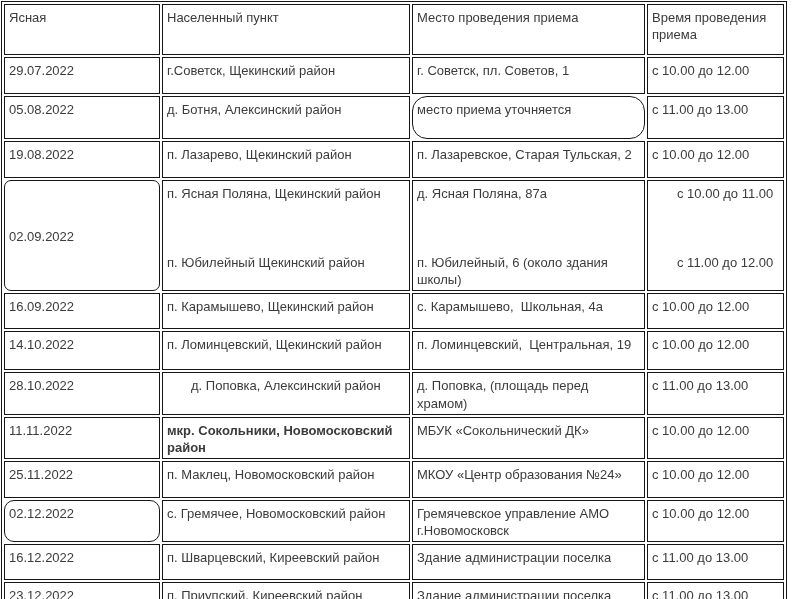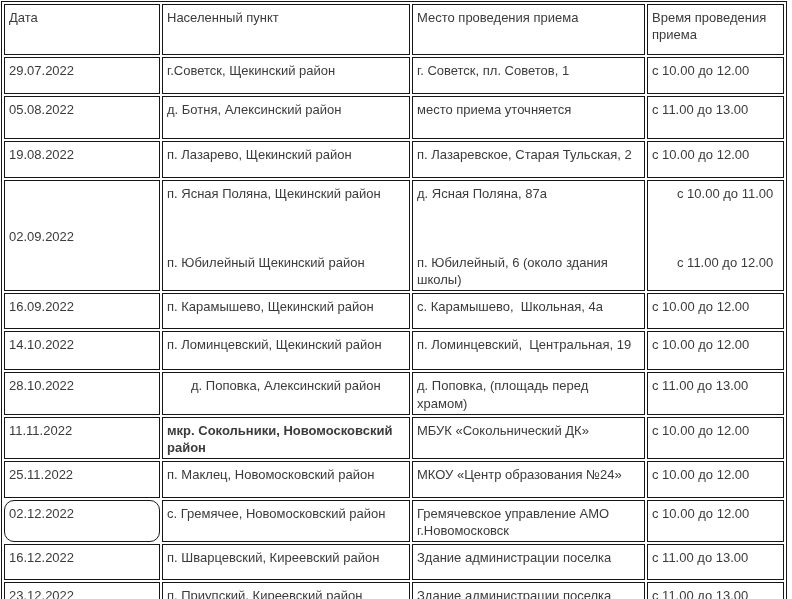--- a/index.html
+++ b/index.html
@@ -29,38 +29,38 @@
     box-sizing: border-box;
     border: 1px solid #161616;
     vertical-align: top;
     text-align: left;
     font-weight: normal;
     padding: 4px 4px 2px 4px;
     line-height: 1.32;
     overflow: hidden;
   }
   th { height: 51px; }
-  td.v-middle { vertical-align: middle; }
+  td.v-middle { vertical-align: middle; border-radius: 7px; }
   .para { white-space: pre-wrap; }
   .para-gap { margin-top: 52px; }
 </style>
 </head>
 <body>
 
 <div class="page">
   <table class="schedule">
     <colgroup>
       <col style="width:156px">
       <col style="width:248px">
       <col style="width:233px">
       <col style="width:137px">
     </colgroup>
     <thead>
       <tr>
-        <th>Дата</th>
+        <th>Ясная</th>
         <th>Населенный пункт</th>
         <th>Место проведения приема</th>
         <th>Время проведения приема</th>
       </tr>
     </thead>
     <tbody>
     <tr>
           <td style="height: 37px;">
             <div class="para">29.07.2022</div>
           </td>
@@ -74,21 +74,21 @@
             <div class="para">с 10.00 до 12.00</div>
           </td>
         </tr>
         <tr>
           <td style="height: 24px;">
             <div class="para">05.08.2022</div>
           </td>
           <td style="height: 43px;">
             <div class="para">д. Ботня, Алексинский район</div>
           </td>
-          <td style="height: 32px;">
+          <td style="height: 32px; border-radius: 15px;">
             <div class="para">место приема уточняется</div>
           </td>
           <td style="height: 35px;">
             <div class="para">с 11.00 до 13.00</div>
           </td>
         </tr>
         <tr>
           <td style="height: 37px;">
             <div class="para">19.08.2022</div>
           </td>

